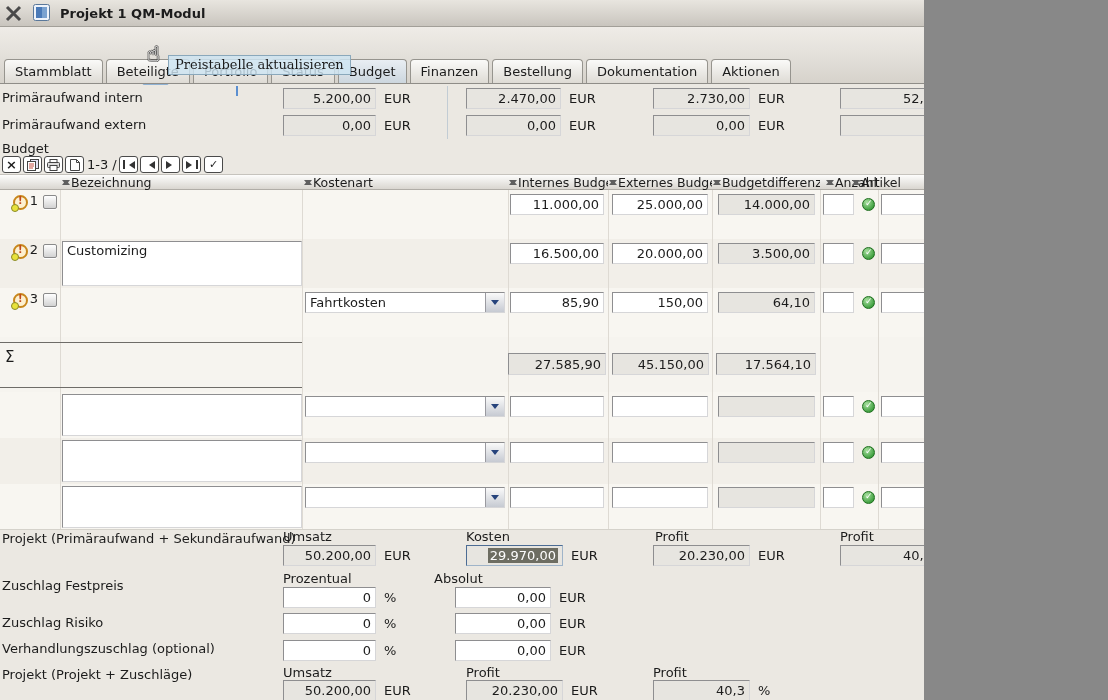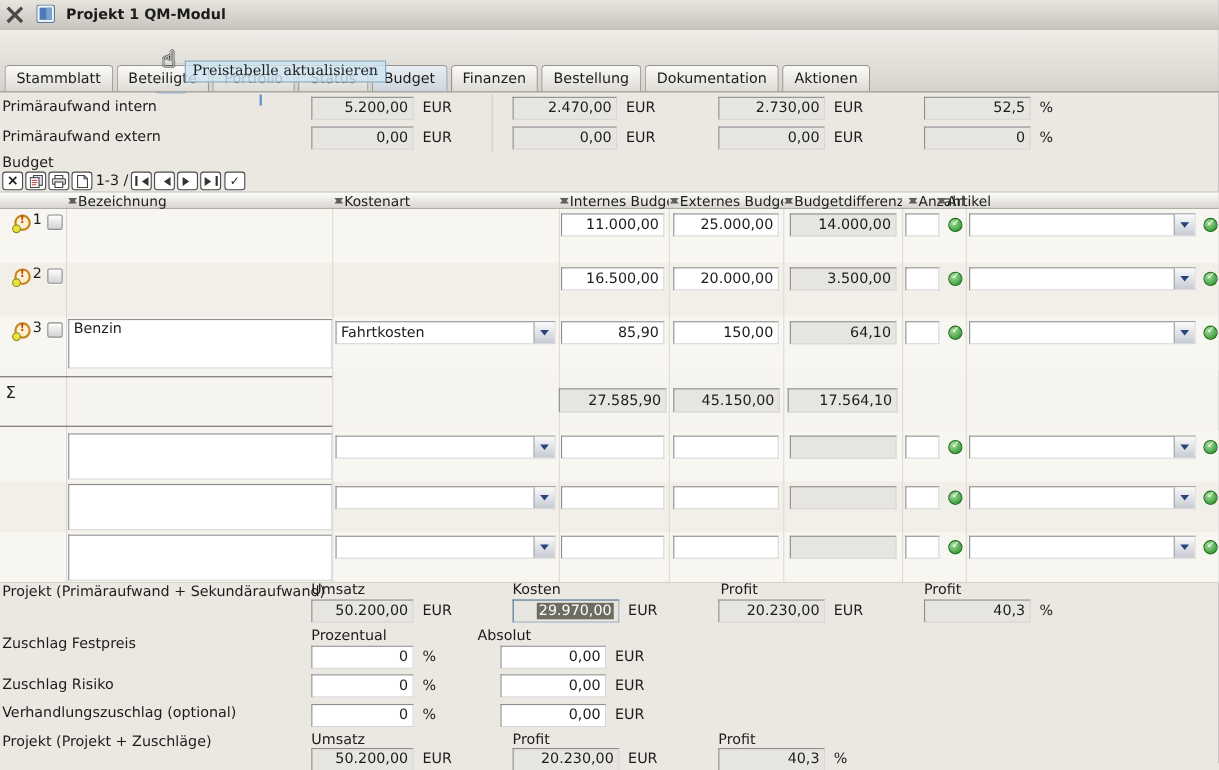--- a/index.html
+++ b/index.html
@@ -1,17 +1,17 @@
 <!DOCTYPE html>
 <html><head>
 <meta charset="utf-8">
 <style>
   html,body{margin:0;padding:0;background:#888;}
-  .screen{position:relative;width:1108px;height:700px;background:#ebe8e2;overflow:hidden;
-          font-family:"DejaVu Sans","Liberation Sans",sans-serif;font-size:13px;color:#1c1c1c;}
+  .screen{position:relative;width:884px;height:700px;background:#ebe8e2;overflow:hidden;
+          font-family:"DejaVu Sans","Liberation Sans",sans-serif;font-size:13px;color:#1c1c1c;padding-left:40px;}
   
   .titlebar{position:absolute;left:0;top:0;right:0;height:26px;background:linear-gradient(#e8e5df,#c9c5be);border-bottom:1px solid #a29f98;}
   .closebtn{position:absolute;left:3px;top:3px;width:20px;height:20px;display:flex;align-items:center;justify-content:center;cursor:default;}
   .winicon{position:absolute;left:33px;top:4px;}
   .wtitle{position:absolute;left:60px;top:6px;font-weight:bold;}
   .toolbar{position:absolute;left:0;top:27px;right:0;height:31px;background:linear-gradient(#efece7,#e2dfd9);border-bottom:1px solid #cbc8c1;}
   .tico{position:absolute;top:35px;width:18px;height:18px;}
   .tsep{position:absolute;top:34px;width:1px;height:19px;background:#b5b2ab;box-shadow:1px 0 0 #faf9f6;}
   .hovico{position:absolute;left:142px;top:31px;width:25px;height:25px;background:#dcebf7;border:1px solid #8fb2d4;border-radius:2px;}
   .menus{position:absolute;left:198px;top:37px;display:flex;gap:13px;}
@@ -336,20 +336,21 @@
   <span class="ok" style="left:862px;top:198px"></span>
   <div class="sel" style="left:881px;top:194px;width:206px">
       <span class="sv"></span>
       <span class="sb"></span>
     </div>
   <span class="ok" style="left:1094px;top:198px"></span>
 
   <span class="ric" style="left:13px;top:244px"></span>
   <span class="rownum" style="left:28px;top:242px">2</span>
   <span class="cb" style="left:43px;top:244px"></span>
+  <div class="ta" style="left:62px;top:241px;width:240px;height:45px"><span>Customizing</span></div>
   <div class="fld" style="left:510px;top:243px;width:94px">
       <span>16.500,00</span>
     </div>
   <div class="fld" style="left:612px;top:243px;width:96px">
       <span>20.000,00</span>
     </div>
   <div class="fld ro" style="left:718px;top:243px;width:97px">
       <span>3.500,00</span>
     </div>
   <div class="fld" style="left:823px;top:243px;width:31px">
@@ -358,21 +359,20 @@
   <span class="ok" style="left:862px;top:247px"></span>
   <div class="sel" style="left:881px;top:243px;width:206px">
       <span class="sv"></span>
       <span class="sb"></span>
     </div>
   <span class="ok" style="left:1094px;top:247px"></span>
 
   <span class="ric" style="left:13px;top:293px"></span>
   <span class="rownum" style="left:28px;top:291px">3</span>
   <span class="cb" style="left:43px;top:293px"></span>
-  <div class="ta" style="left:62px;top:290px;width:240px;height:45px"><span>Benzin</span></div>
   <div class="sel" style="left:305px;top:292px;width:200px">
       <span class="sv">Fahrtkosten</span>
       <span class="sb"></span>
     </div>
   <div class="fld" style="left:510px;top:292px;width:94px">
       <span>85,90</span>
     </div>
   <div class="fld" style="left:612px;top:292px;width:96px">
       <span>150,00</span>
     </div>

